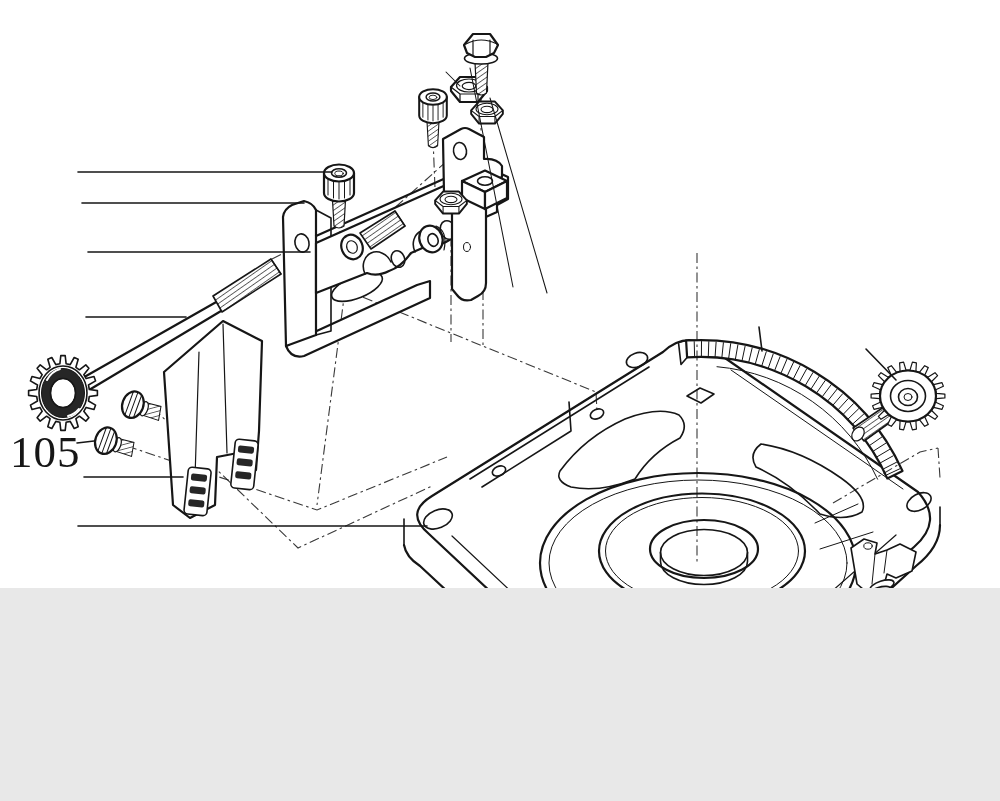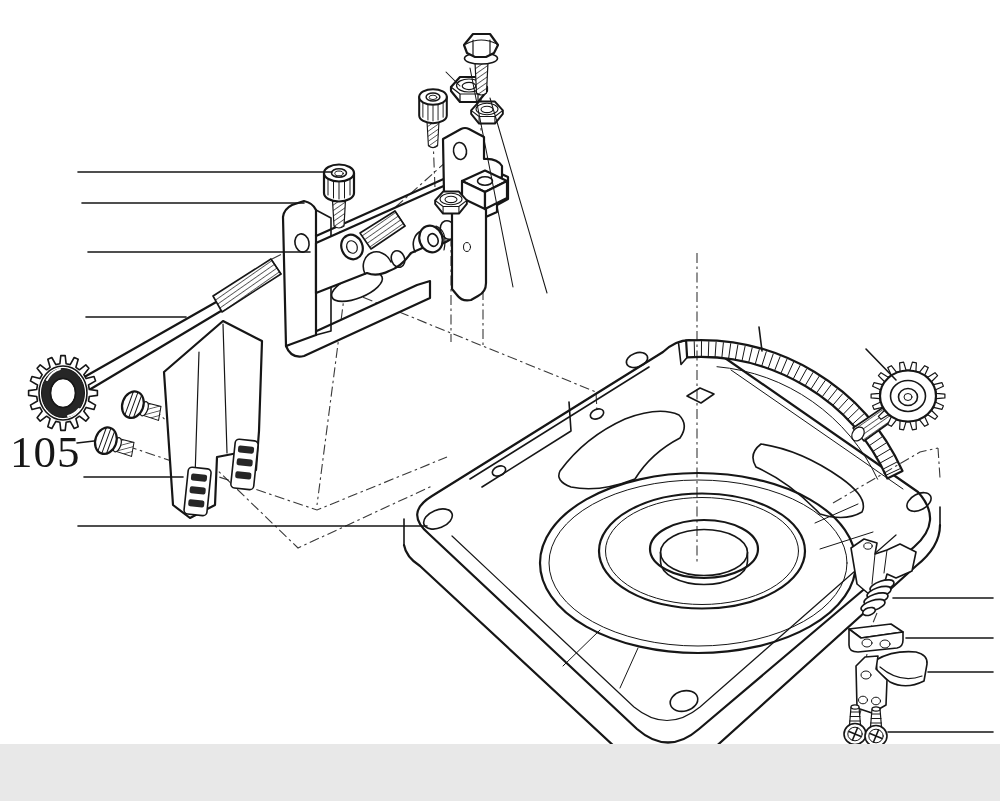--- a/index.html
+++ b/index.html
@@ -1,17 +1,17 @@
 <!DOCTYPE html>
 <html style="--ink: #161616; --bg: #ffffff; --shade: #262626;"><head>
 <meta charset="utf-8">
 <style>
   :root{ --ink:#161616; --bg:#ffffff; --shade:#262626; }
   html,body{margin:0;padding:0;background:#e8e8e8;}
-  .stage{position:relative;width:1000px;height:744px;background:var(--bg);overflow:hidden;
+  .stage{position:relative;width:1000px;height:588px;background:var(--bg);overflow:hidden;
          font-family:"Liberation Sans", sans-serif;}
   svg{position:absolute;left:0;top:0;}
   .s  {fill:none;stroke:var(--ink);}
   .sf {fill:#fff;stroke:var(--ink);}
   .o2 {stroke-width:2.2;stroke-linecap:round;stroke-linejoin:round;}
   .o16{stroke-width:1.6;stroke-linecap:round;stroke-linejoin:round;}
   .o12{stroke-width:1.2;stroke-linecap:round;stroke-linejoin:round;}
   .o1 {stroke-width:1;stroke-linecap:round;}
   .chain{fill:none;stroke:var(--ink);stroke-width:1.1;stroke-dasharray:10 3.5 2.5 3.5;opacity:.85;}
   .leader{fill:none;stroke:var(--ink);stroke-width:1.6;stroke-linecap:round;}

